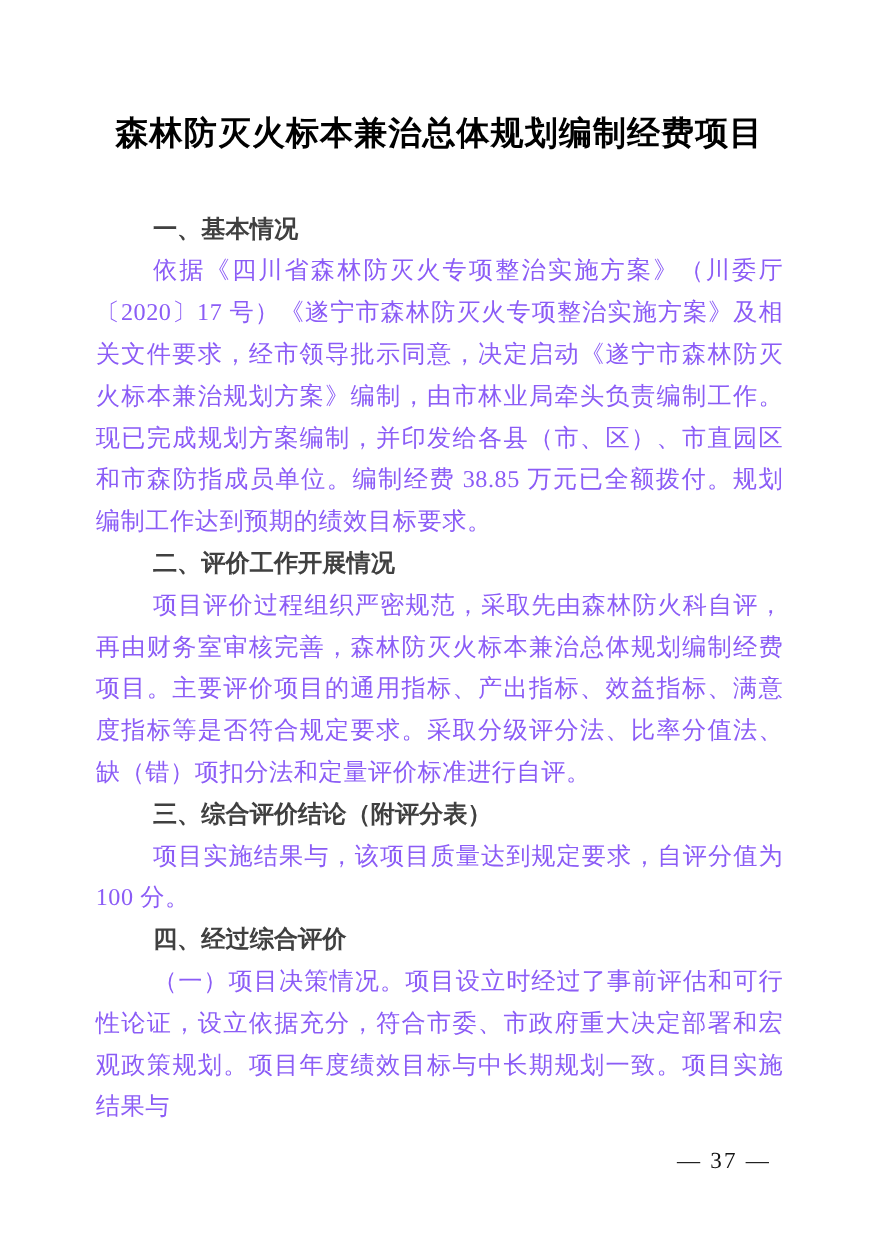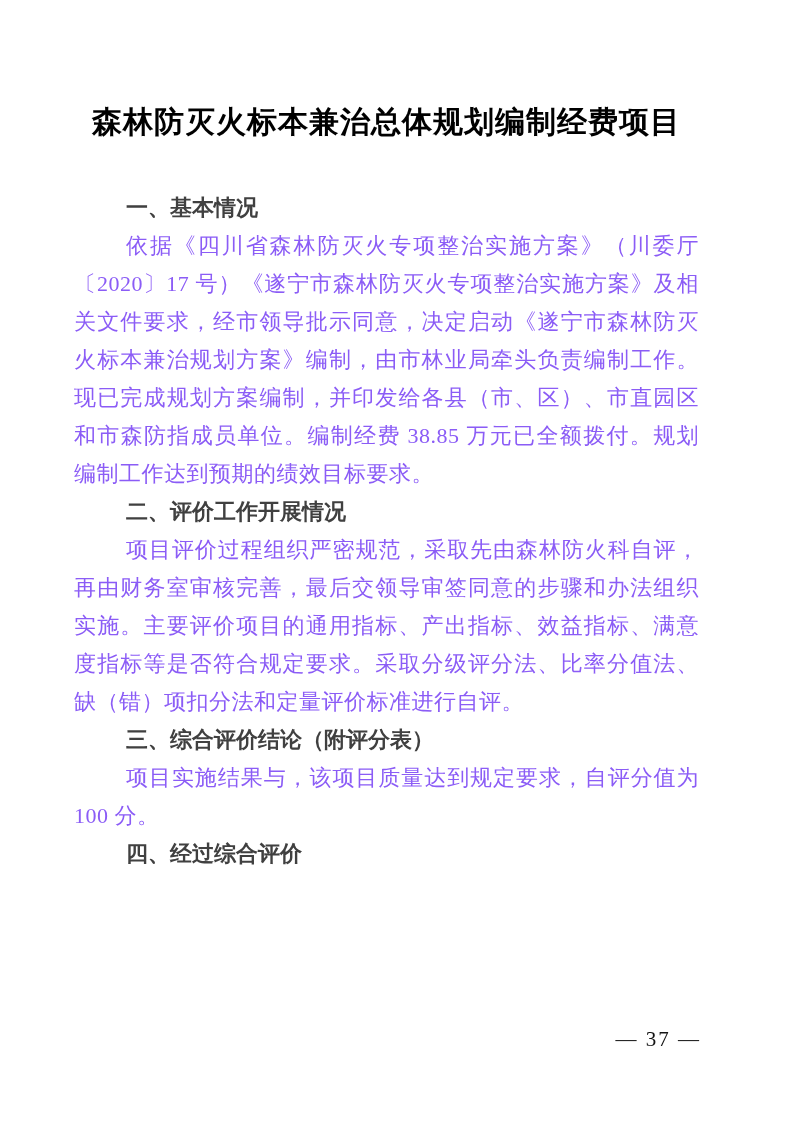--- a/index.html
+++ b/index.html
@@ -11,21 +11,21 @@
     position: relative;
     width: 793px;
     height: 1122px;
     background: #ffffff;
     overflow: hidden;
     font-family: "Liberation Serif", "DejaVu Serif", serif;
     color: #111111;
   }
   .content {
     position: absolute;
-    left: 74px;
+    left: 87px;
     top: 98px;
     width: 625px;
   }
   .doc-title {
     margin: 0 0 44px 0;
     text-align: center;
     font-family: "Liberation Sans", "DejaVu Sans", sans-serif;
     font-weight: bold;
     font-size: 30px;
     line-height: 47px;
@@ -51,44 +51,45 @@
     line-height: 38px;
     text-indent: 52px;
     text-align: justify;
     word-break: break-all;
     letter-spacing: 0.5px;
     color: #8b5cf6;
   }
   .page-number {
     position: absolute;
     right: 92px;
-    bottom: 72px;
+    bottom: 56px;
     font-size: 21px;
     line-height: 21px;
     color: #141414;
     letter-spacing: 2px;
   }
 </style>
 </head>
 <body>
 
 <div class="page">
   <div class="content">
 
     <h1 class="doc-title">
       <span class="title-line">森林防灭火标本兼治总体规划编制经费项目</span>
     </h1>
 
     <h2 class="section-heading">一、基本情况</h2>
     <p class="paragraph">依据《四川省森林防灭火专项整治实施方案》（川委厅〔2020〕17 号）《遂宁市森林防灭火专项整治实施方案》及相关文件要求，经市领导批示同意，决定启动《遂宁市森林防灭火标本兼治规划方案》编制，由市林业局牵头负责编制工作。现已完成规划方案编制，并印发给各县（市、区）、市直园区和市森防指成员单位。编制经费 38.85 万元已全额拨付。规划编制工作达到预期的绩效目标要求。</p>
 
     <h2 class="section-heading">二、评价工作开展情况</h2>
-    <p class="paragraph">项目评价过程组织严密规范，采取先由森林防火科自评，再由财务室审核完善，最后交领导审签同意的步骤和办法组织实施。主要评价项目的通用指标、产出指标、效益指标、满意度指标等是否符合规定要求。采取分级评分法、比率分值法、缺（错）项扣分法和定量评价标准进行自评。</p>
+    <p class="paragraph">项目评价过程组织严密规范，采取先由森林防火科自评，再由财务室审核完善，森林防灭火标本兼治总体规划编制经费项目。主要评价项目的通用指标、产出指标、效益指标、满意度指标等是否符合规定要求。采取分级评分法、比率分值法、缺（错）项扣分法和定量评价标准进行自评。</p>
 
     <h2 class="section-heading">三、综合评价结论（附评分表）</h2>
     <p class="paragraph">项目实施结果与，该项目质量达到规定要求，自评分值为 100 分。</p>
 
     <h2 class="section-heading">四、经过综合评价</h2>
+    <p class="paragraph">（一）项目决策情况。项目设立时经过了事前评估和可行性论证，设立依据充分，符合市委、市政府重大决定部署和宏观政策规划。项目年度绩效目标与中长期规划一致。项目实施结果与</p>
 
   </div>
 
   <div class="page-number">— 37 —</div>
 </div>
 
 </body></html>

